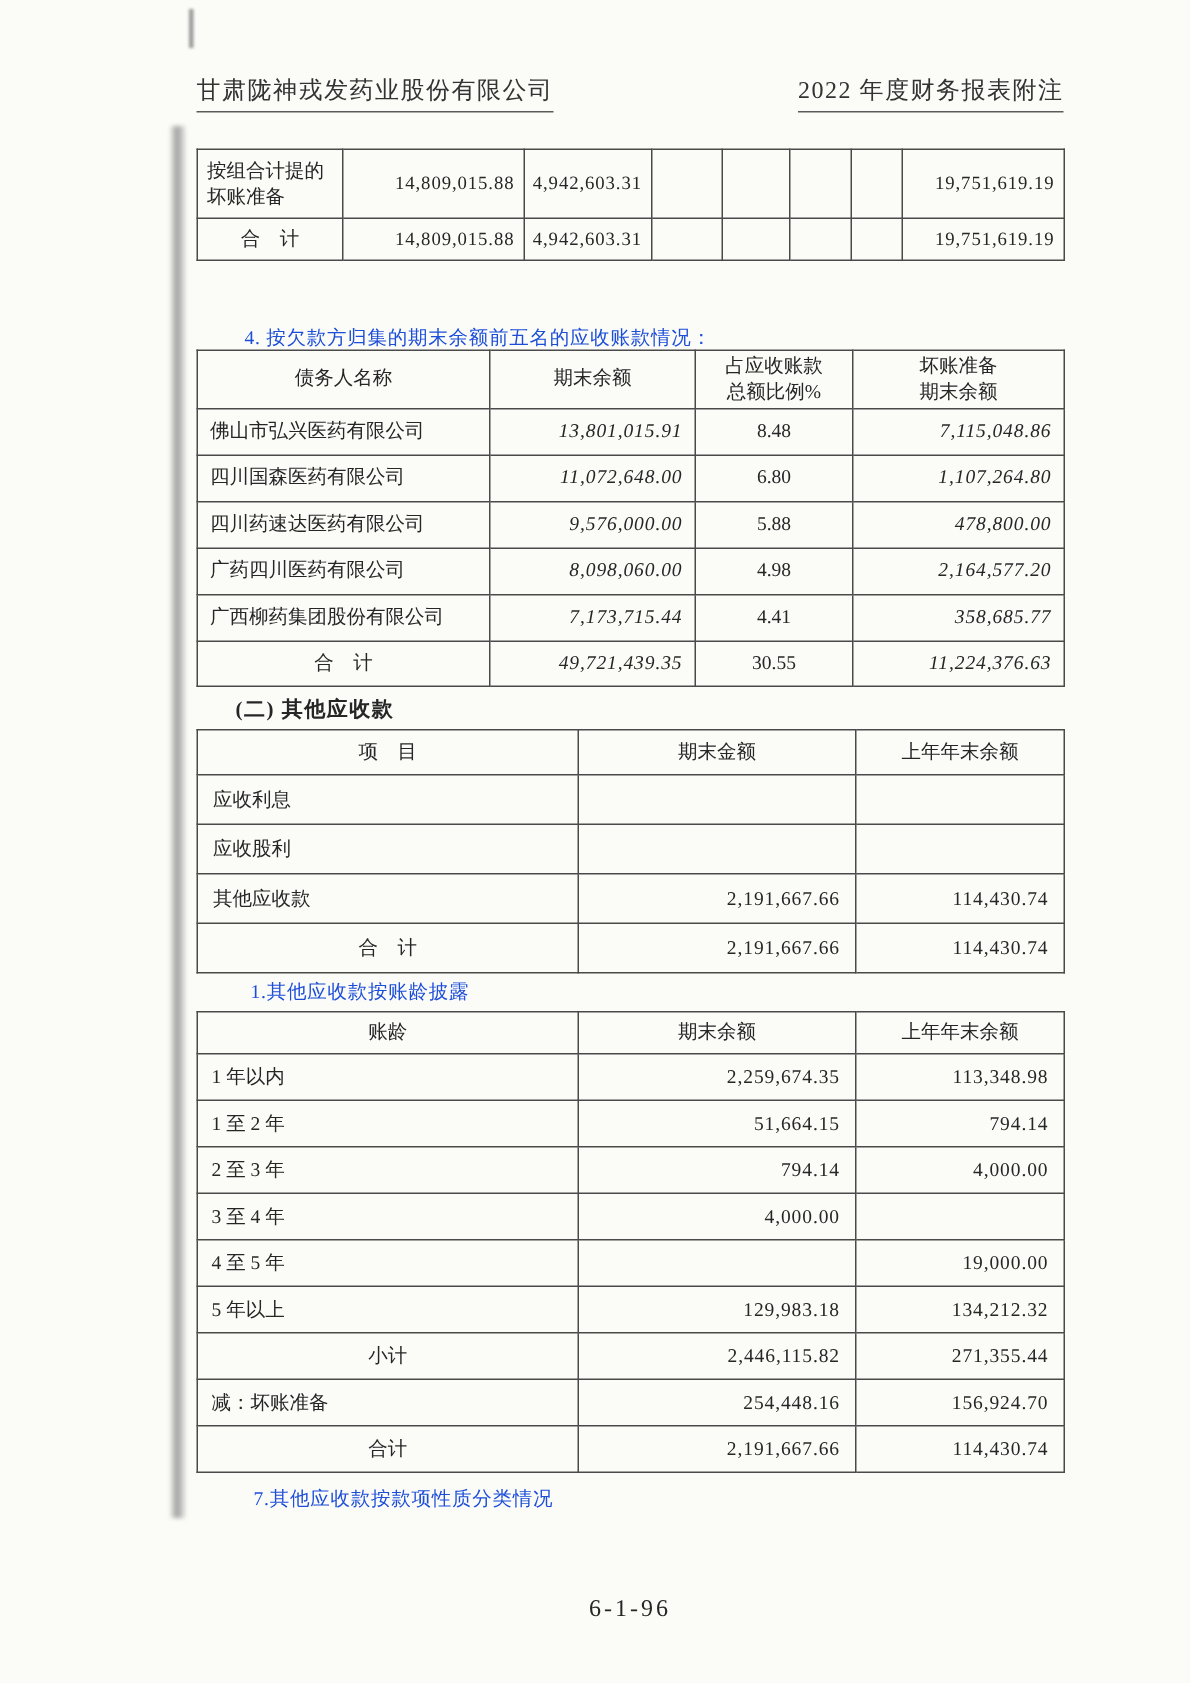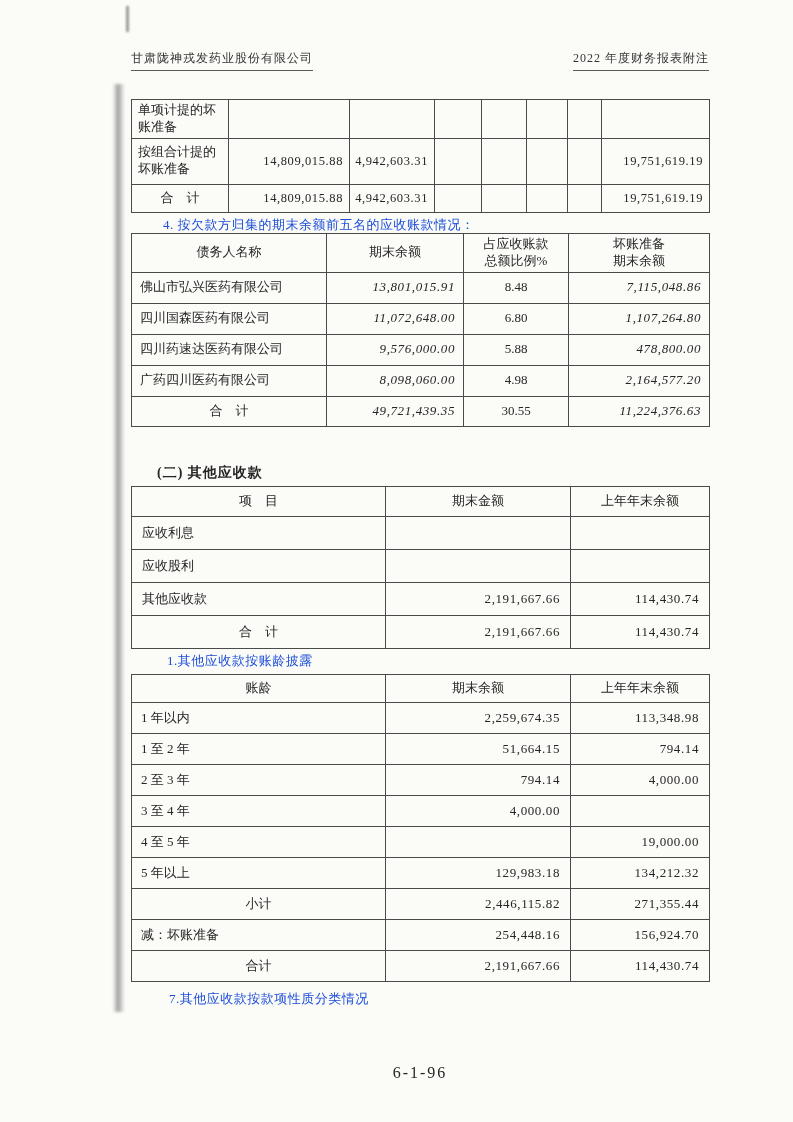--- a/index.html
+++ b/index.html
@@ -21,21 +21,21 @@
     position:absolute; left:126px; top:6px; width:3px; height:26px;
     background:rgba(60,60,60,0.5); filter:blur(1px);
   }
 
   
   .header {
     position:absolute; top:50px; left:131px; width:578px;
     display:flex; justify-content:space-between; align-items:flex-end;
   }
   .hdr-text {
-    font-size:12px; color:#333; letter-spacing:1px;
+    font-size:16px; color:#333; letter-spacing:1px;
     border-bottom:1px solid #5a5a5a; padding-bottom:3px;
   }
 
   
   table.tbl { position:absolute; border-collapse:collapse; table-layout:fixed; }
   table.tbl td {
     border:1px solid #4a4a4a; vertical-align:middle;
     font-size:13px; line-height:1.3; overflow:hidden;
   }
   td.lbl  { text-align:left; padding:2px 6px; }
@@ -94,30 +94,20 @@
       <col style="width:97px">
         <col style="width:121px">
         <col style="width:85px">
       <col style="width:47px">
         <col style="width:45px">
         <col style="width:41px">
       <col style="width:34px">
         <col style="width:108px">
     </colgroup>
     <tbody>
-        <tr class="r1">
-      <td class="lbl">单项计提的坏账准备</td>
-      <td class="num"></td>
-      <td class="num"></td>
-      <td class="num"></td>
-      <td class="num"></td>
-      <td class="num"></td>
-      <td class="num"></td>
-      <td class="num"></td>
-    </tr>
     <tr class="r2">
       <td class="lbl">按组合计提的坏账准备</td>
       <td class="num">14,809,015.88</td>
       <td class="num">4,942,603.31</td>
       <td class="num"></td>
       <td class="num"></td>
       <td class="num"></td>
       <td class="num"></td>
       <td class="num">19,751,619.19</td>
     </tr>
@@ -173,20 +163,26 @@
       <td class="num">9,576,000.00</td>
       <td class="ctr">5.88</td>
       <td class="num">478,800.00</td>
     </tr>
     <tr class="data">
       <td class="lbl">广药四川医药有限公司</td>
       <td class="num">8,098,060.00</td>
       <td class="ctr">4.98</td>
       <td class="num">2,164,577.20</td>
     </tr>
+    <tr class="data">
+      <td class="lbl">广西柳药集团股份有限公司</td>
+      <td class="num">7,173,715.44</td>
+      <td class="ctr">4.41</td>
+      <td class="num">358,685.77</td>
+    </tr>
     <tr class="total">
       <td class="ctr">合　计</td>
       <td class="num">49,721,439.35</td>
       <td class="ctr">30.55</td>
       <td class="num">11,224,376.63</td>
     </tr>
   </tbody>
     </table>
 
   <div class="heading2">(二) 其他应收款</div>

